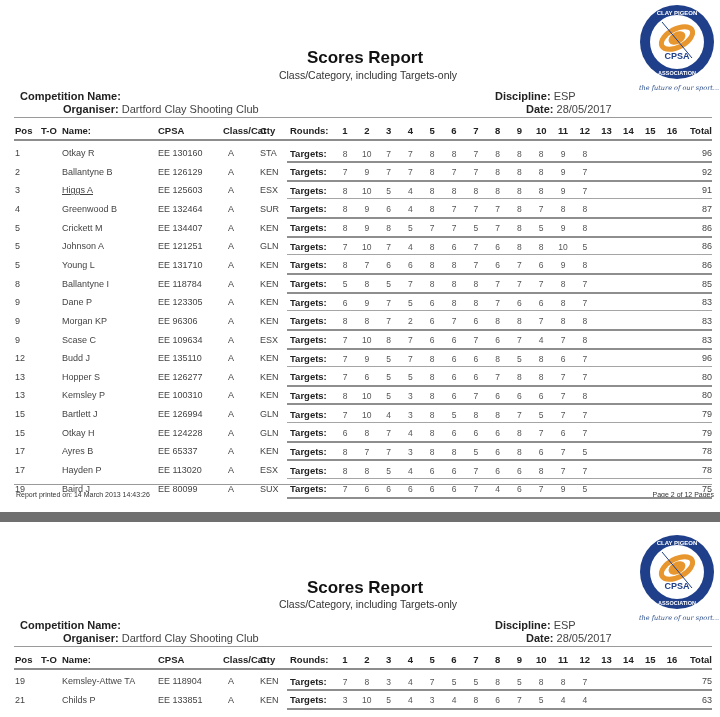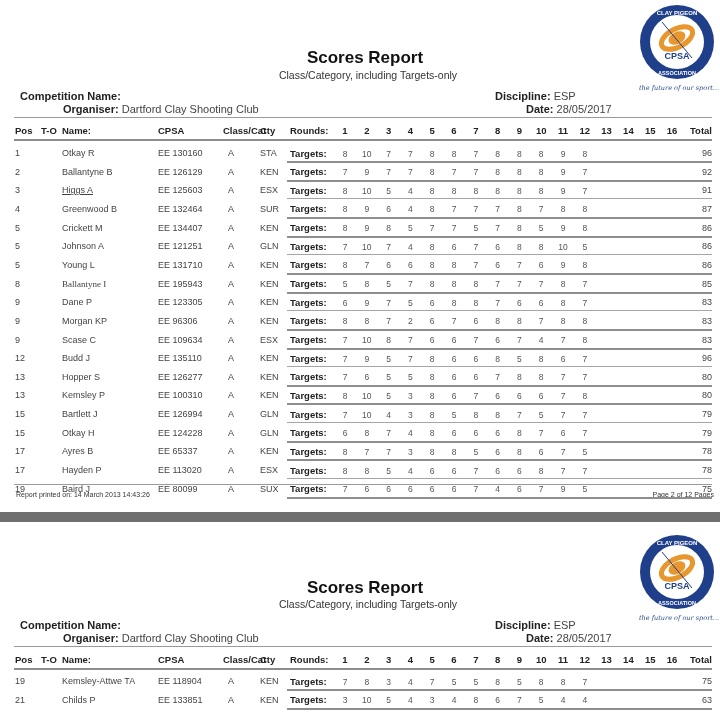--- a/index.html
+++ b/index.html
@@ -256,22 +256,22 @@
       <div class="num" style="left: 488.6px; top: 260.4px;">6</div>
       <div class="num" style="left: 510.4px; top: 260.4px;">7</div>
       <div class="num" style="left: 532.2px; top: 260.4px;">6</div>
       <div class="num" style="left: 554px; top: 260.4px;">9</div>
       <div class="num" style="left: 575.8px; top: 260.4px;">8</div>
       <div class="total" style="left: 682px; top: 259.9px;">86</div>
       <div class="rowline" style="left: 287px; width: 425px; top: 272.9px; background: rgb(142, 142, 142); height: 2px;"></div>
     </div>
     <div style="position: absolute; left: 0px; top: 0px;">
       <div class="cell" style="left: 15px; top: 278.55px;">8</div>
-      <div class="cell" style="left: 62px; top: 278.55px; font-family: Liberation Serif, serif;">Ballantyne I</div>
-      <div class="cell" style="left: 158px; top: 278.55px;">EE 195943</div>
+      <div class="cell" style="left: 62px; top: 278.55px;">Ballantyne I</div>
+      <div class="cell" style="left: 158px; top: 278.55px;">EE 118784</div>
       <div class="cell" style="left: 228px; top: 278.55px;">A</div>
       <div class="cell" style="left: 260px; top: 278.55px;">KEN</div>
       <div class="cell tgt" style="left: 290px; top: 278.05px;">Targets:</div>
       <div class="num" style="left: 336px; top: 279.05px;">5</div>
       <div class="num" style="left: 357.8px; top: 279.05px;">8</div>
       <div class="num" style="left: 379.6px; top: 279.05px;">5</div>
       <div class="num" style="left: 401.4px; top: 279.05px;">7</div>
       <div class="num" style="left: 423.2px; top: 279.05px;">8</div>
       <div class="num" style="left: 445px; top: 279.05px;">8</div>
       <div class="num" style="left: 466.8px; top: 279.05px;">8</div>

